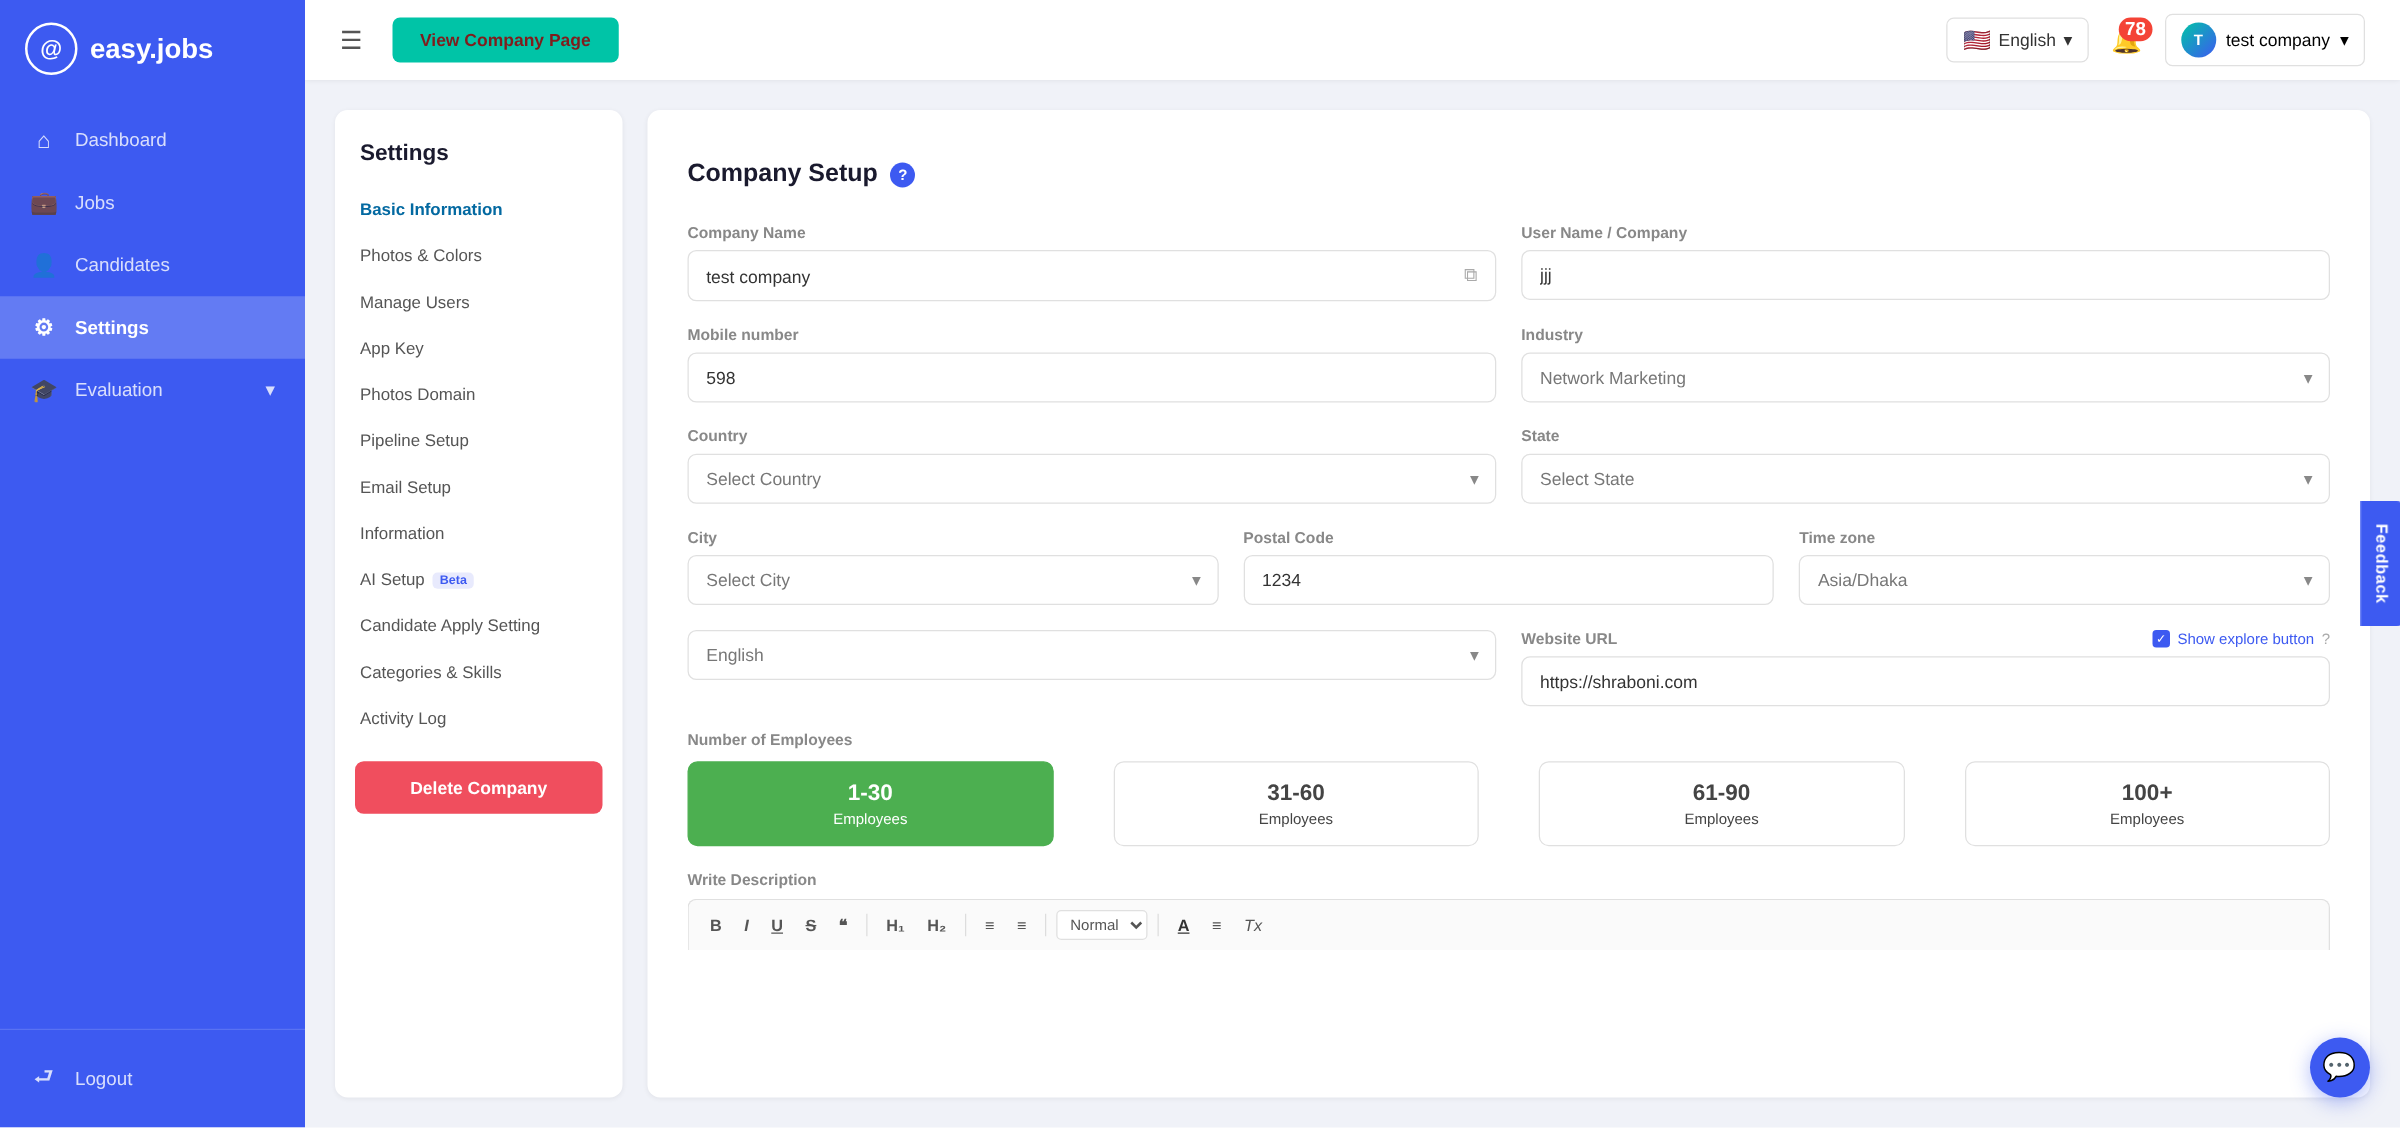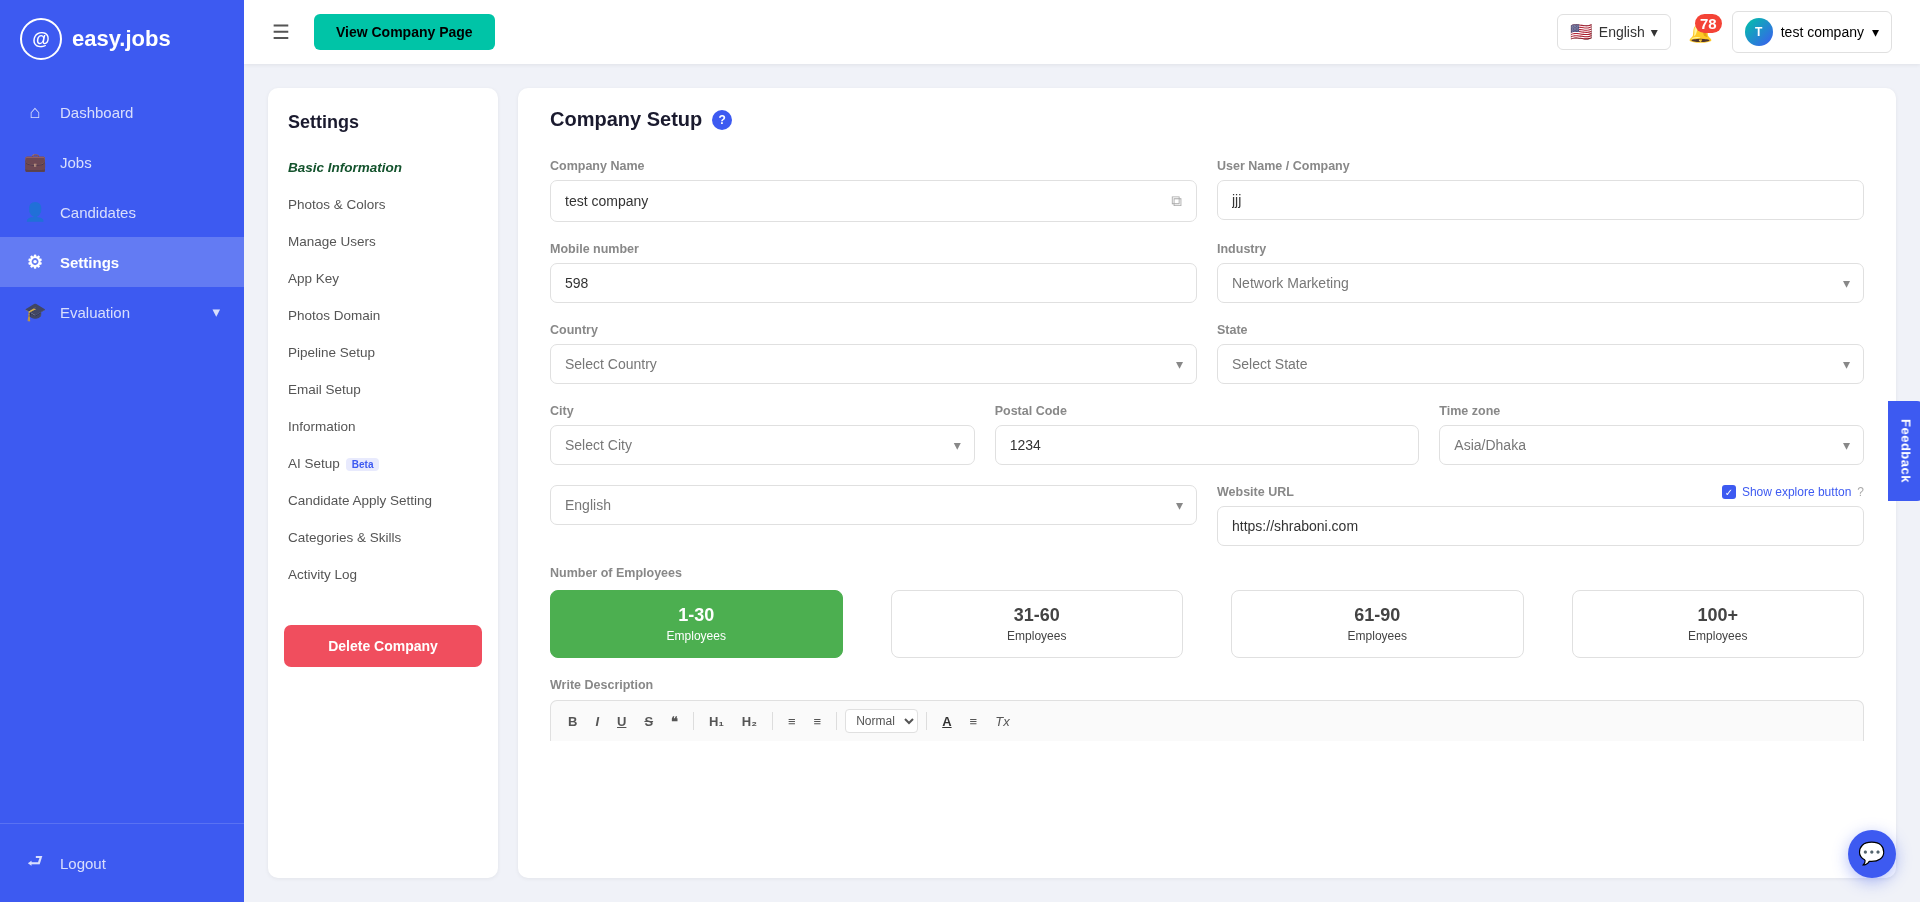--- a/index.html
+++ b/index.html
@@ -52,21 +52,21 @@
       display: flex; align-items: center;
       padding: 0 28px;
       height: 64px;
       gap: 16px;
       box-shadow: 0 1px 4px rgba(0,0,0,0.07);
       flex-shrink: 0;
     }
     .hamburger-icon { font-size: 20px; color: #555; cursor: pointer; margin-right: 8px; }
     .view-company-btn {
       background: #00c4a7;
-      color: #000000;
+      color: #7f1d1d;
       border: none;
       border-radius: 6px;
       padding: 10px 22px;
       font-size: 14px;
       font-weight: 600;
       cursor: pointer;
     }
     .topbar-right { margin-left: auto; display: flex; align-items: center; gap: 18px; }
     .lang-selector {
       display: flex; align-items: center; gap: 6px;
@@ -108,51 +108,51 @@
       display: flex; flex-direction: column;
     }
     .settings-title { font-size: 18px; font-weight: 700; color: #1a1a2e; padding: 0 20px 16px; }
     .settings-nav-item {
       padding: 11px 20px;
       font-size: 13.5px;
       color: #555;
       cursor: pointer;
       transition: background 0.15s;
     }
-    .settings-nav-item.active { color: #14532d; font-weight: 600; font-style: italic; }
+    .settings-nav-item.active { color: #0369a1; font-weight: 600; }
     .beta-badge {
       display: inline-block;
       background: #e8eafd;
       color: #3d5af1;
       font-size: 10px;
       font-weight: 700;
       border-radius: 4px;
       padding: 1px 6px;
       margin-left: 6px;
       vertical-align: middle;
     }
     .delete-company-btn {
-      margin: 32px 16px 0;
+      margin: 16px 16px 0;
       background: #f04e5e;
       color: white;
       border: none;
       border-radius: 7px;
       padding: 13px;
       font-size: 14px;
       font-weight: 600;
       cursor: pointer;
       width: calc(100% - 32px);
     }
 
     
     .form-panel {
       flex: 1;
       background: white;
       border-radius: 10px;
-      padding: 20px 32px;
+      padding: 40px 32px;
       overflow-y: auto;
       box-shadow: 0 1px 4px rgba(0,0,0,0.06);
     }
     .panel-title {
       font-size: 20px; font-weight: 700; color: #1a1a2e;
       margin-bottom: 28px;
       display: flex; align-items: center; gap: 10px;
     }
     .info-icon {
       width: 20px; height: 20px; border-radius: 50%;

